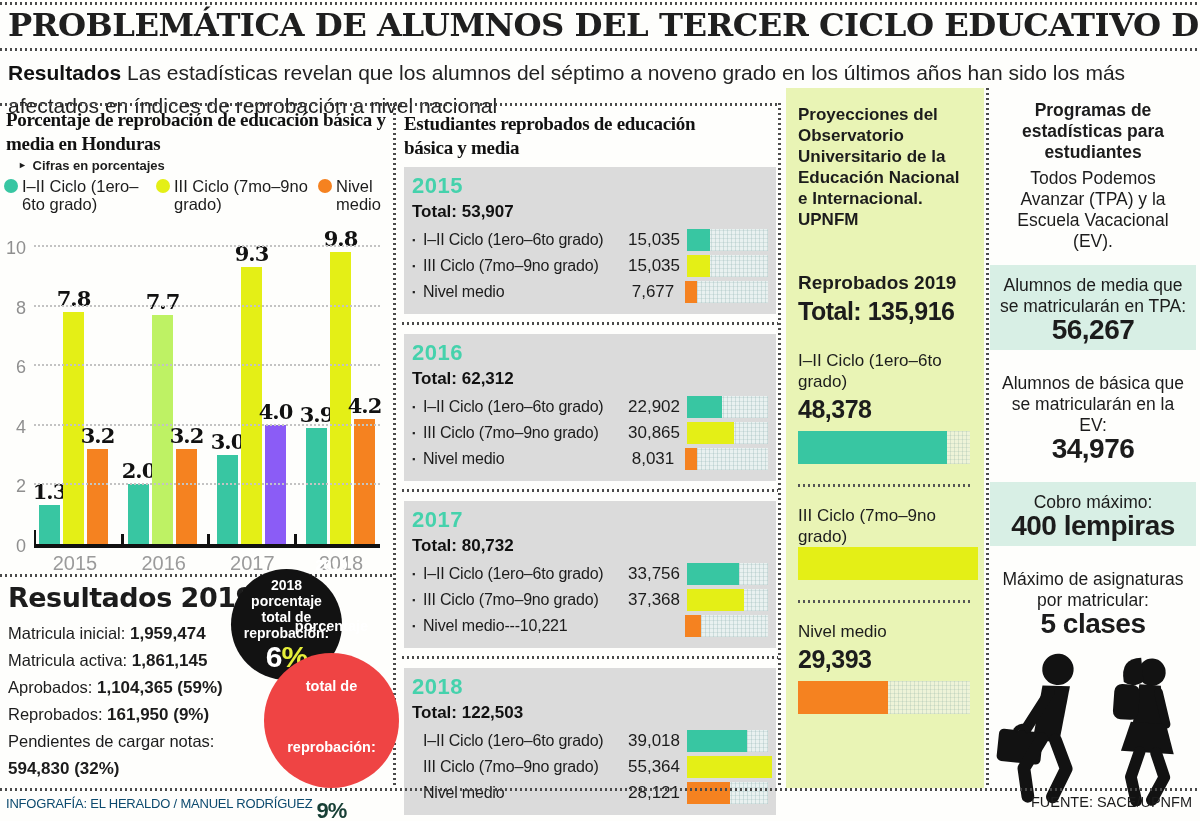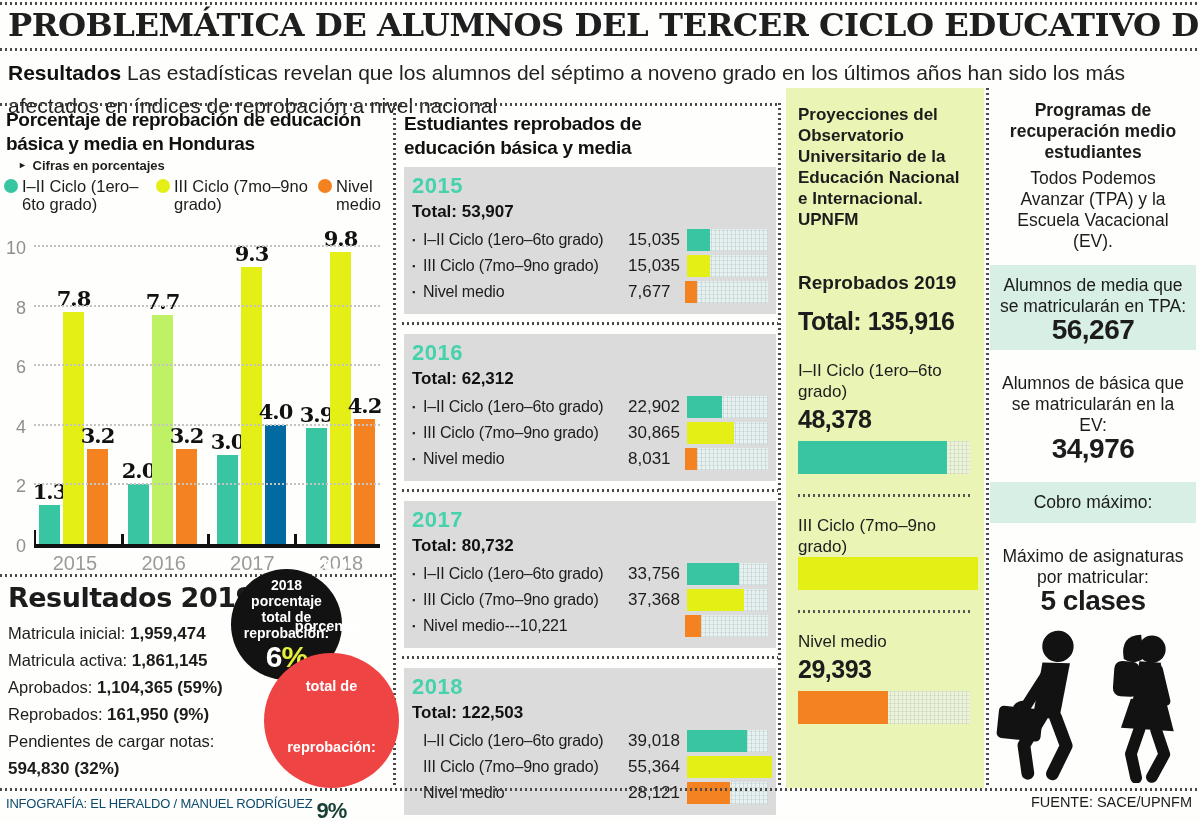--- a/index.html
+++ b/index.html
@@ -7,21 +7,21 @@
          font-family:"Liberation Sans",sans-serif;color:#1c1c1c;}
   .abs{position:absolute;}
   .dot-h{height:3px;background-image:repeating-linear-gradient(90deg,#4a4a4a 0 2px,transparent 2px 5px);}
   .dot-v{width:3px;background-image:repeating-linear-gradient(180deg,#4a4a4a 0 2px,transparent 2px 5px);}
 
   .main-title{left:8px;top:7px;font-family:"DejaVu Serif",serif;font-weight:700;font-size:31px;
               letter-spacing:-.5px;transform:scaleX(1.04);transform-origin:left;white-space:nowrap;color:#1f1f1f;}
   .subtitle{left:8px;top:56px;width:1150px;font-size:21px;line-height:33px;color:#222;}
   .subtitle b{color:#111;}
 
-  .serif-head{font-family:Liberation Sans, sans-serif;font-weight:700;font-size:19px;line-height:24px;color:#111;letter-spacing:-.3px;}
+  .serif-head{font-family:Liberation Serif, serif;font-weight:700;font-size:19px;line-height:24px;color:#111;letter-spacing:-.3px;}
   .left-head{left:6px;top:108px;width:390px;}
   .mid-head{left:0;top:0;width:310px;}
 
   .note{left:18px;top:158px;font-size:13px;font-weight:700;}
   .note .marker{font-size:9px;vertical-align:2px;margin-right:2px;}
 
   .legend{left:4px;top:177px;width:384px;display:flex;justify-content:space-between;}
   .legend-item{display:flex;align-items:flex-start;font-size:16.5px;line-height:18px;}
   .legend-dot{width:14px;height:14px;border-radius:50%;margin:2px 4px 0 0;flex:0 0 14px;}
   .legend-item:nth-child(1) .legend-label{width:132px;}
@@ -62,30 +62,30 @@
 
   .mid-col{left:404px;top:112px;width:372px;}
   .year-blocks{position:absolute;left:0;top:55px;width:372px;}
   .yr-block{background:#dbdbdb;padding:6px 8px 9px 8px;margin-bottom:8px;}
   .mid-sep{margin:0 -2px 9px -2px;}
   .yr-year{font-size:22px;font-weight:700;letter-spacing:.5px;}
   .yr-total{font-size:17px;font-weight:700;margin:3px 0 5px 0;color:#111;}
   .yr-row{display:flex;align-items:center;height:26px;font-size:16px;}
   .row-bullet{flex:0 0 11px;font-size:9px;}
   .row-label{flex:0 0 205px;letter-spacing:-.2px;}
-  .row-value{flex:0 0 50px;text-align:left;font-size:17px;margin-right:7px;}
+  .row-value{flex:0 0 50px;text-align:center;font-size:17px;margin-right:7px;}
   .row-track{position:relative;flex:1;height:22px;background-color:#e9f1f0;
     background-image:repeating-linear-gradient(90deg,rgba(140,175,175,.30) 0 1px,transparent 1px 4px),
                      repeating-linear-gradient(0deg,rgba(140,175,175,.22) 0 1px,transparent 1px 4px);}
   .row-bar{position:absolute;left:0;top:0;height:22px;}
 
   .green-panel{left:786px;top:88px;width:198px;height:700px;background:#e9f4b5;box-sizing:border-box;padding:16px 12px;}
   .gp-title{font-weight:700;font-size:17px;line-height:21px;}
   .gp-sub{font-weight:700;font-size:19px;margin-top:42px;}
-  .gp-total{font-weight:700;font-size:25px;letter-spacing:-.5px;margin-top:13px;}
+  .gp-total{font-weight:700;font-size:25px;letter-spacing:-.5px;margin-top:3px;}
   .gp-rows{margin-top:24px;}
   .gp-label{font-size:17px;line-height:21px;}
   .gp-value{font-weight:700;font-size:25px;letter-spacing:-.5px;margin:3px 0 7px 0;}
   .gp-track{position:relative;height:33px;width:172px;background-color:#eef3d8;
     background-image:repeating-linear-gradient(90deg,rgba(140,175,160,.25) 0 1px,transparent 1px 4px),
                      repeating-linear-gradient(0deg,rgba(140,175,160,.2) 0 1px,transparent 1px 4px);}
   .gp-bar{position:absolute;left:0;top:0;height:33px;}
   .gp-div{margin:20px 0 18px 0;background-image:repeating-linear-gradient(90deg,#555 0 2px,transparent 2px 5px);}
 
   .right-col{left:990px;top:100px;width:206px;text-align:center;}
@@ -172,21 +172,21 @@
               <span class="vbar-label">3.2</span>
             </div>
           </div>
           <div class="bar-group">
             <div class="vbar" style="height: 89.4px; background: rgb(56, 198, 162);">
               <span class="vbar-label">3.0</span>
             </div>
             <div class="vbar" style="height: 277.14px; background: rgb(228, 239, 22);">
               <span class="vbar-label">9.3</span>
             </div>
-            <div class="vbar" style="height: 119.2px; background: #0369a1; margin-top: 36px;">
+            <div class="vbar" style="height: 119.2px; background: #8b5cf6; margin-top: 36px;">
               <span class="vbar-label">4.0</span>
             </div>
           </div>
           <div class="bar-group">
             <div class="vbar" style="height: 116.22px; background: rgb(56, 198, 162);">
               <span class="vbar-label">3.9</span>
             </div>
             <div class="vbar" style="height: 292.04px; background: rgb(228, 239, 22);">
               <span class="vbar-label">9.8</span>
             </div>
@@ -384,33 +384,34 @@
           <div class="gp-label">Nivel medio</div>
           <div class="gp-value">29,393</div>
           <div class="gp-track">
             <div class="gp-bar" style="width: 90px; background: rgb(245, 130, 32);"></div>
           </div>
         </div>
       </div>
   </div>
 
   <div class="abs right-col">
-    <div class="rc-head">Programas de recuperación medio estudiantes</div>
+    <div class="rc-head">Programas de estadísticas para estudiantes</div>
     <div class="rc-intro">Todos Podemos Avanzar (TPA) y la Escuela Vacacional (EV).</div>
     <div>
         <div class="rc-box hl">
           <div>Alumnos de media que se matricularán en TPA:</div>
           <div class="rc-val">56,267</div>
         </div>
         <div class="rc-box">
           <div>Alumnos de básica que se matricularán en la EV:</div>
           <div class="rc-val">34,976</div>
         </div>
         <div class="rc-box hl">
           <div>Cobro máximo:</div>
+          <div class="rc-val">400 lempiras</div>
         </div>
         <div class="rc-box">
           <div>Máximo de asignaturas por matricular:</div>
           <div class="rc-val">5 clases</div>
         </div>
       </div>
     <div class="students">
       <svg width="196" height="158" viewBox="0 0 200 160">
         <g fill="#121212" stroke="#121212" transform="rotate(6 50 80)">
           <circle cx="58" cy="20" r="16" stroke="none"></circle>

